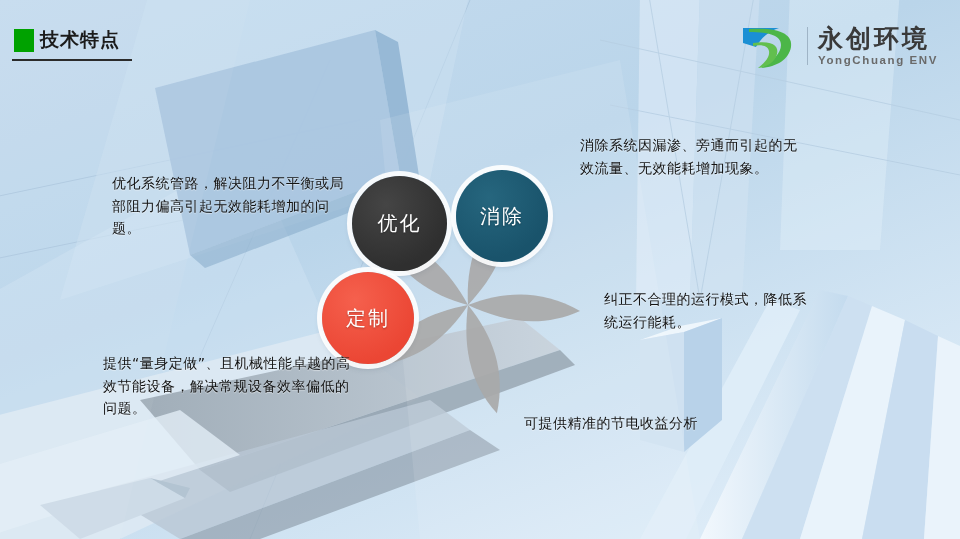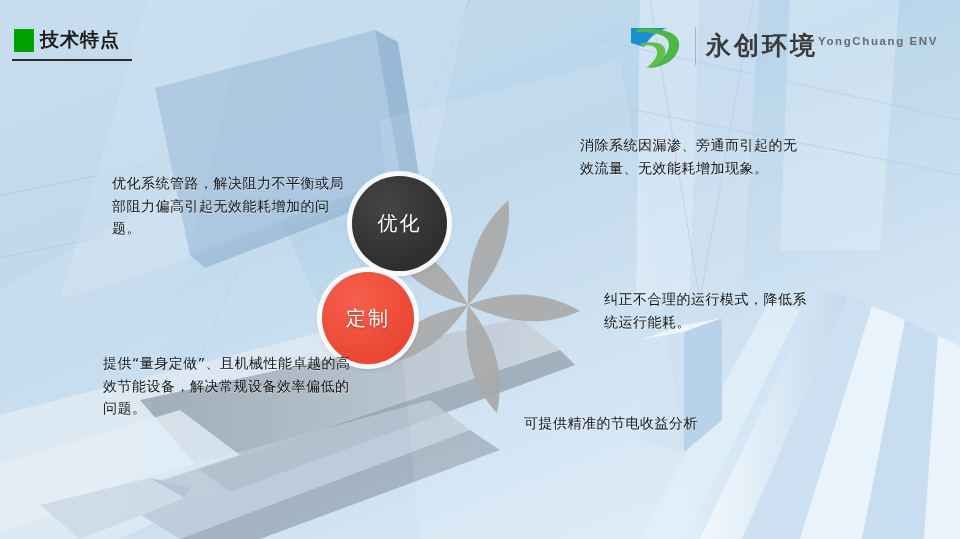--- a/index.html
+++ b/index.html
@@ -32,21 +32,21 @@
     position:absolute;left:12px;top:59px;width:120px;height:2px;
     background:#2b2b2b;
   }
 
   
   .logo{position:absolute;right:22px;top:20px;height:52px;display:flex;align-items:center;}
   .logo-mark{width:60px;height:46px;position:relative;margin-right:8px;}
   .logo-div{
     width:1px;height:38px;background:#9fb4c6;margin-right:10px;
   }
-  .logo-txt{display:flex;justify-content:center;}
+  .logo-txt{display:flex;flex-direction:column;justify-content:center;}
   .logo-cn{
     font-size:25px;font-weight:bold;color:#3a3a3a;letter-spacing:3px;line-height:1.05;
     font-family:"DejaVu Sans","Liberation Sans",sans-serif;
   }
   .logo-en{
     font-size:11.5px;font-weight:bold;color:#6a6a6a;letter-spacing:1.6px;
     margin-top:2px;
   }
 
   
@@ -210,20 +210,21 @@
           <path d="M0 0 C 16 -34 24 -72 6 -112 C -16 -74 -14 -36 0 0 Z"></path>
         </g>
         <g transform="rotate(234)">
           <path d="M0 0 C 16 -34 24 -72 6 -112 C -16 -74 -14 -36 0 0 Z"></path>
         </g>
       </g>
     </svg>
   </div>
 
   <div class="circ c-opt">优化</div>
+  <div class="circ c-elim">消除</div>
   <div class="circ c-cust">定制</div>
 
   <div class="desc d-opt">优化系统管路，解决阻力不平衡或局部阻力偏高引起无效能耗增加的问题。</div>
   <div class="desc d-elim">消除系统因漏渗、旁通而引起的无效流量、无效能耗增加现象。</div>
   <div class="desc d-corr">纠正不合理的运行模式，降低系统运行能耗。</div>
   <div class="desc d-cust">提供“量身定做”、且机械性能卓越的高效节能设备，解决常规设备效率偏低的问题。</div>
   <div class="desc d-anal">可提供精准的节电收益分析</div>
 
 </div>
 

